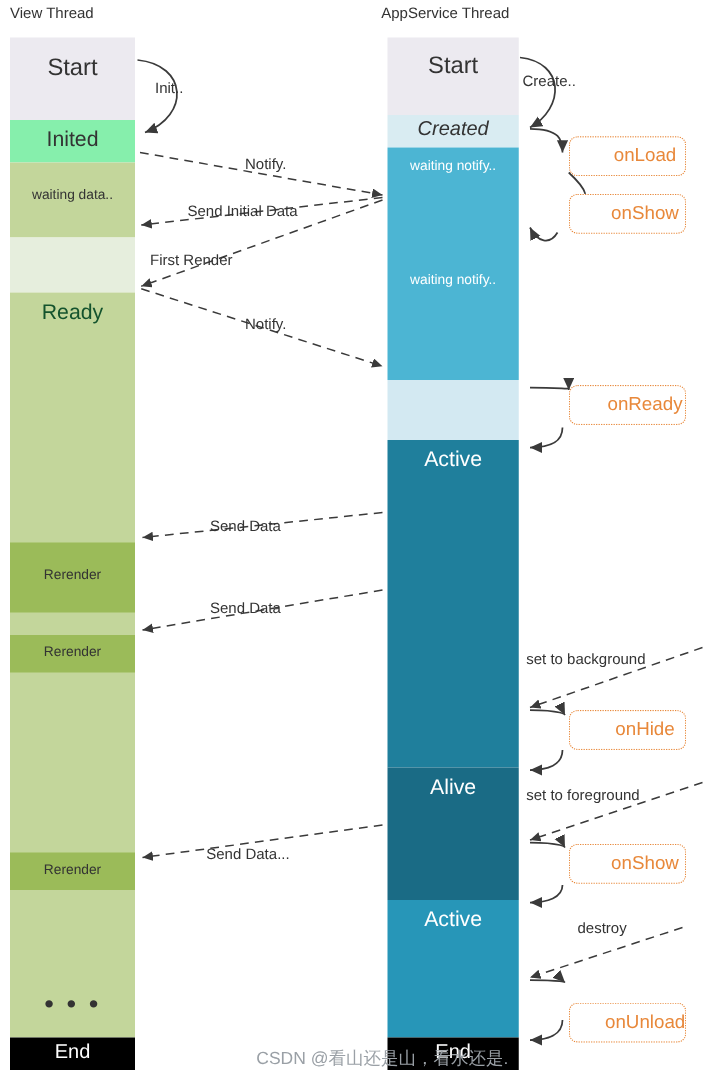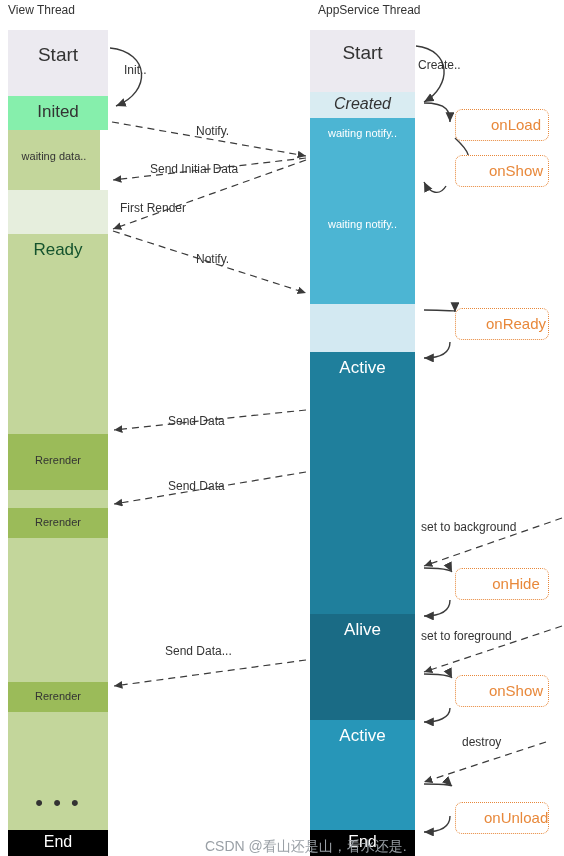--- a/index.html
+++ b/index.html
@@ -45,21 +45,21 @@
   }
   .watermark{
     position:absolute;font-size:14px;color:#9aa0a6;white-space:nowrap;
   }
   .dots{position:absolute;font-size:22px;color:#333;letter-spacing:2px;}
 </style>
 </head>
 <body>
 
 <div class="col-title" style="left:8px;top:3px;">View Thread</div>
-<div class="col-title" style="left:305px;top:3px;margin-left:13px;">AppService Thread</div>
+<div class="col-title" style="left:305px;top:3px;">AppService Thread</div>
 
 <svg class="canvas" viewBox="0 0 564 856">
   <defs>
     <marker id="ah" markerWidth="9" markerHeight="9" refX="7" refY="3.2" orient="auto">
       <path d="M0,0 L7,3.2 L0,6.4 z" fill="#3a3a3a"></path>
     </marker>
     <marker id="ahd" markerWidth="9" markerHeight="9" refX="7" refY="3.2" orient="auto">
       <path d="M0,0 L7,3.2 L0,6.4 z" fill="#3a3a3a"></path>
     </marker>
   </defs>
@@ -113,21 +113,21 @@
 </svg>
 
 <div class="block view-start" style="left:8px;top:30px;width:100px;height:66px;">
   <div class="txt" style="top:14px;font-size:19px;color:#333;">Start</div>
 </div>
 
 <div class="block view-inited" style="left:8px;top:96px;width:100px;height:34px;">
   <div class="txt" style="top:6px;font-size:17px;color:#333;">Inited</div>
 </div>
 
-<div class="block view-waiting" style="left:8px;top:130px;width:92px;height:60px;">
+<div class="block view-waiting" style="left:8px;top:130px;width:100px;height:60px;">
   <div class="txt" style="top:20px;font-size:11px;color:#333;">waiting data..</div>
 </div>
 
 <div class="block view-gap" style="left:8px;top:190px;width:100px;height:44px;"></div>
 
 <div class="block view-ready" style="left:8px;top:234px;width:100px;height:596px;">
   <div class="txt" style="top:6px;font-size:17px;color:#14532d;">Ready</div>
 </div>
 
 <div class="block view-rerender" style="left:8px;top:434px;width:100px;height:56px;">
@@ -192,16 +192,16 @@
 <div class="lbl" style="left:124px;top:63px;">Init..</div>
 <div class="lbl" style="left:418px;top:58px;">Create..</div>
 <div class="lbl" style="left:196px;top:124px;">Notify.</div>
 <div class="lbl" style="left:150px;top:162px;">Send Initial Data</div>
 <div class="lbl" style="left:120px;top:201px;">First Render</div>
 <div class="lbl" style="left:196px;top:252px;">Notify.</div>
 <div class="lbl" style="left:168px;top:414px;">Send Data</div>
 <div class="lbl" style="left:168px;top:479px;">Send Data</div>
 <div class="lbl" style="left:421px;top:520px;">set to background</div>
 <div class="lbl" style="left:421px;top:629px;">set to foreground</div>
-<div class="lbl" style="left:165px;top:644px;">Send Data...</div>
+<div class="lbl" style="left:165px;top:676px;">Send Data...</div>
 <div class="lbl" style="left:462px;top:735px;">destroy</div>
 
 <div class="watermark" style="left:205px;top:838px;">CSDN @看山还是山，看水还是.</div>
 
 </body></html>

